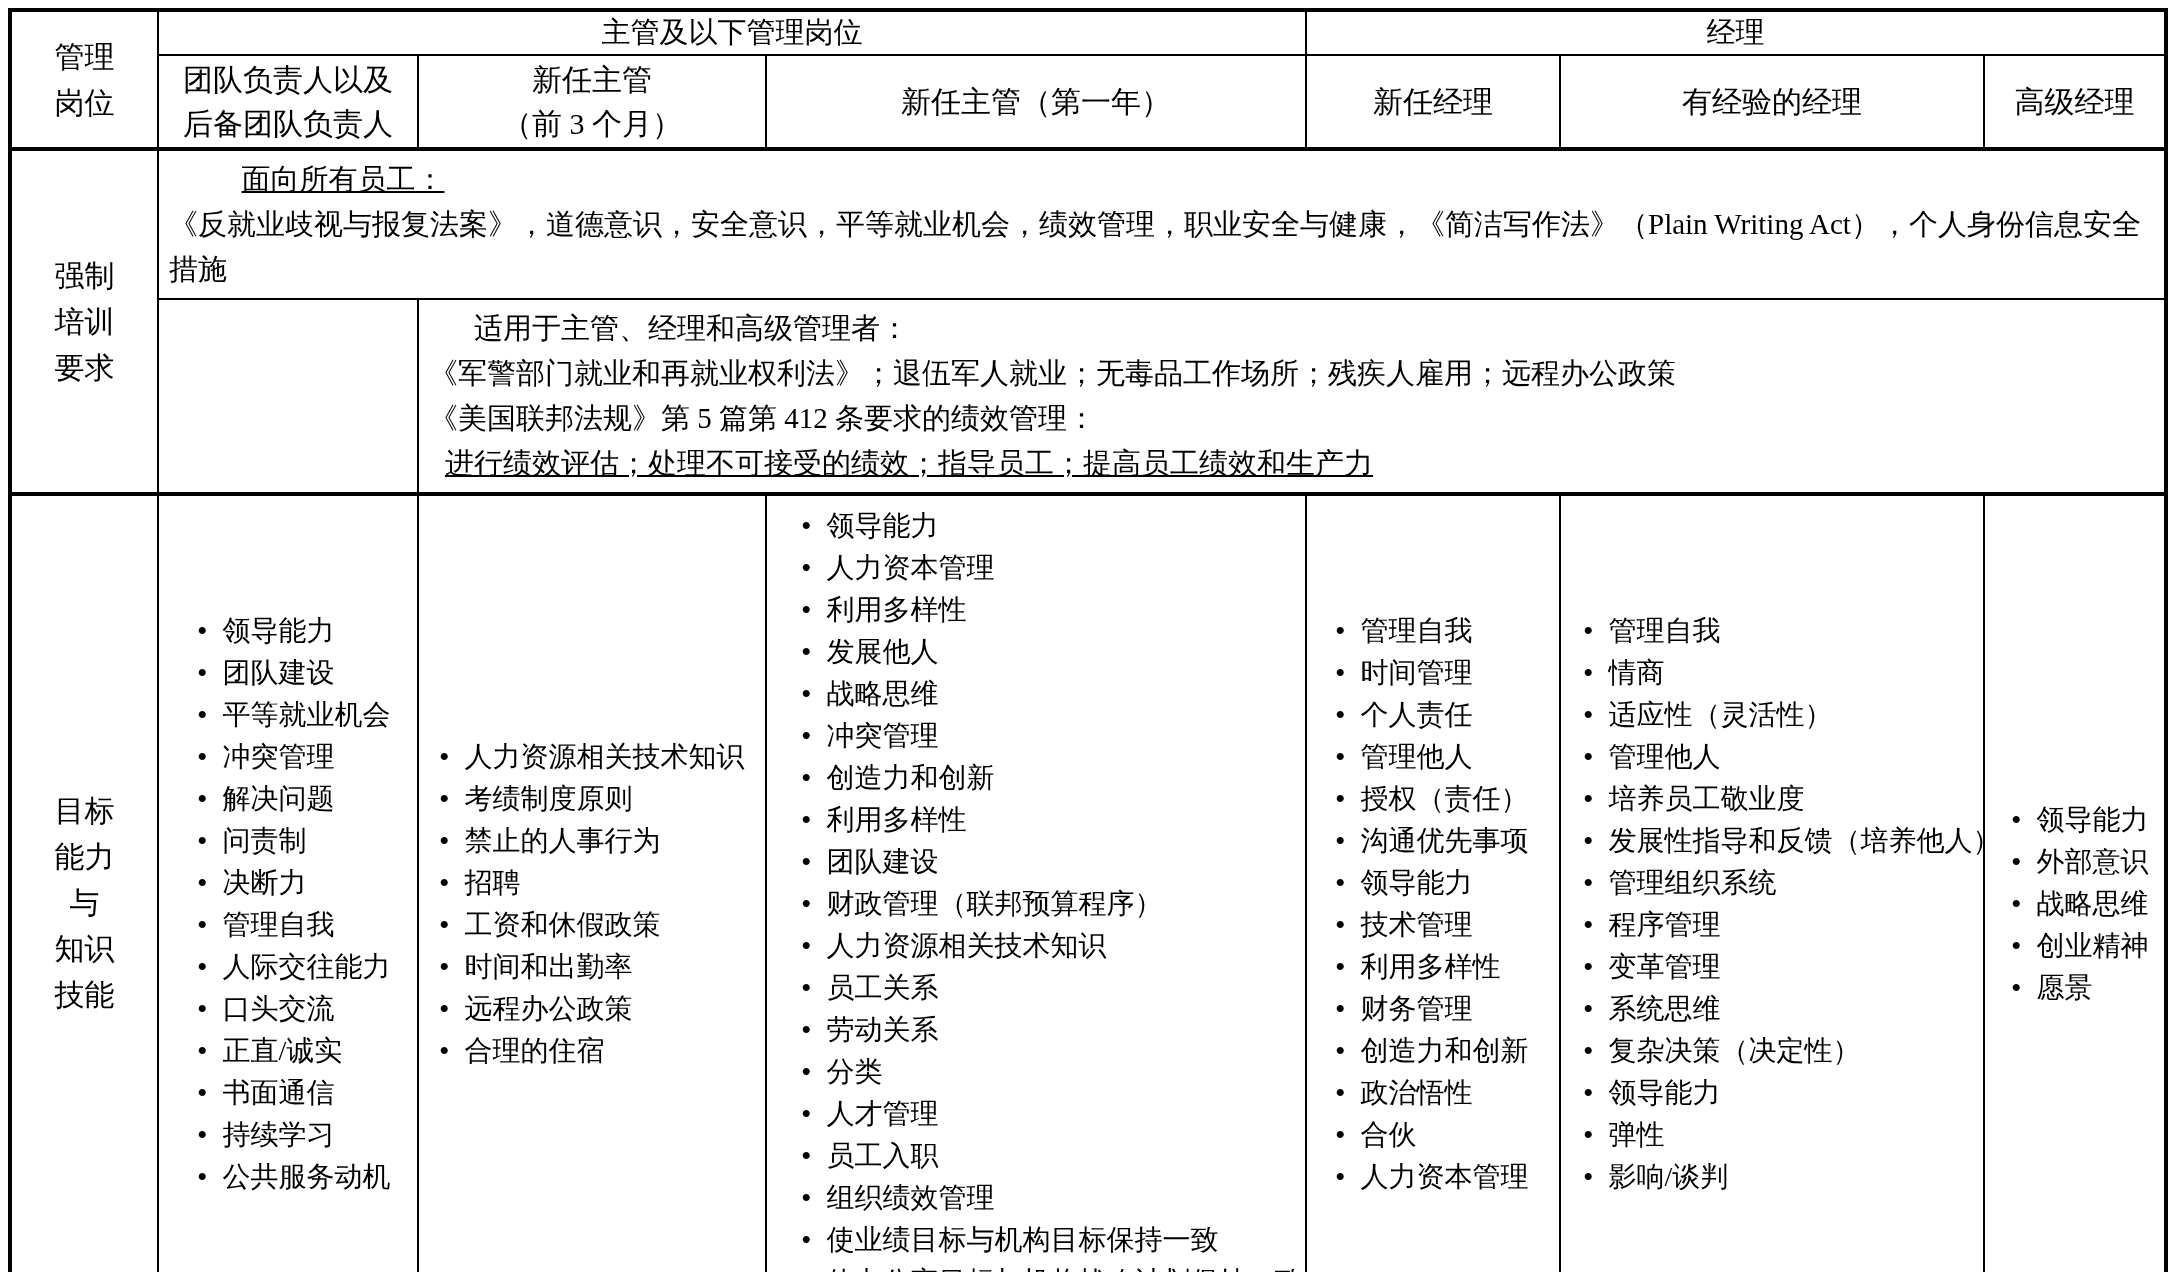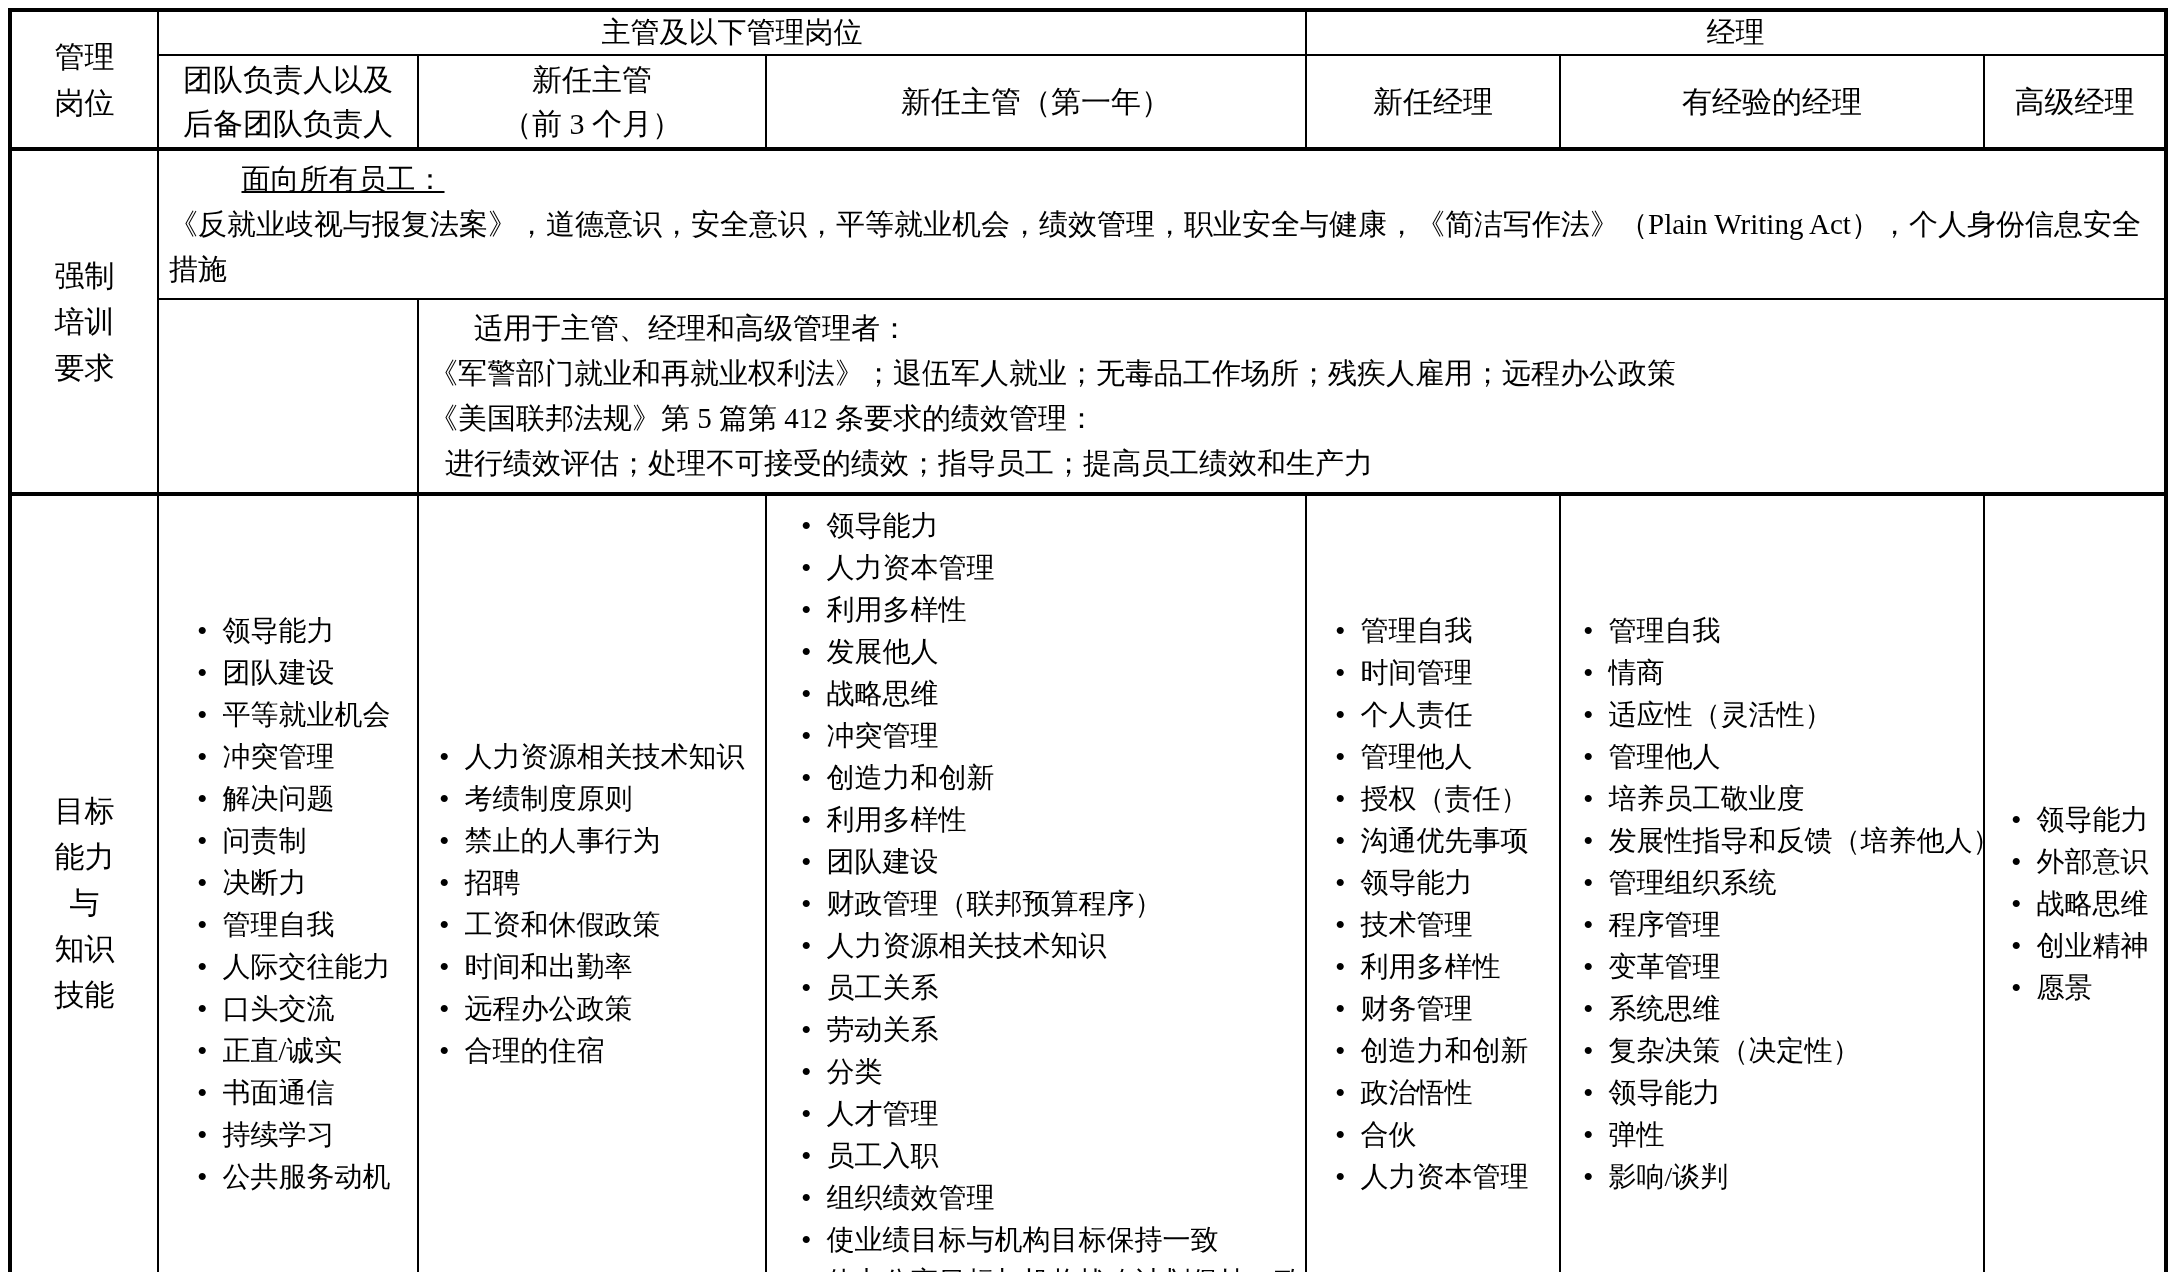--- a/index.html
+++ b/index.html
@@ -29,21 +29,21 @@
   
   td.center{text-align:center;}
   .vlabel{white-space:pre-line;text-align:center;line-height:46px;font-size:30px;}
   .colhead{white-space:pre-line;text-align:center;line-height:44px;font-size:30px;}
 
   
   td.training{vertical-align:middle;padding:6px 14px 6px 10px;}
   td.training p{margin:0;line-height:45px;}
   p.indent-lg{text-indent:2.5em;text-decoration:underline;}
   p.indent-md{text-indent:1.55em;}
-  p.indent-sm{text-indent:0.55em;}
+  p.indent-sm{text-indent:0.55em;text-decoration:underline;}
 
   
   td.skills{vertical-align:middle;padding:8px 4px 8px 26px;}
   td.skills ul{list-style:none;margin:0;padding:0;}
   td.skills li{
     line-height:41px;
     white-space:nowrap;
     font-size:28px;
   }
   td.skills li::before{

